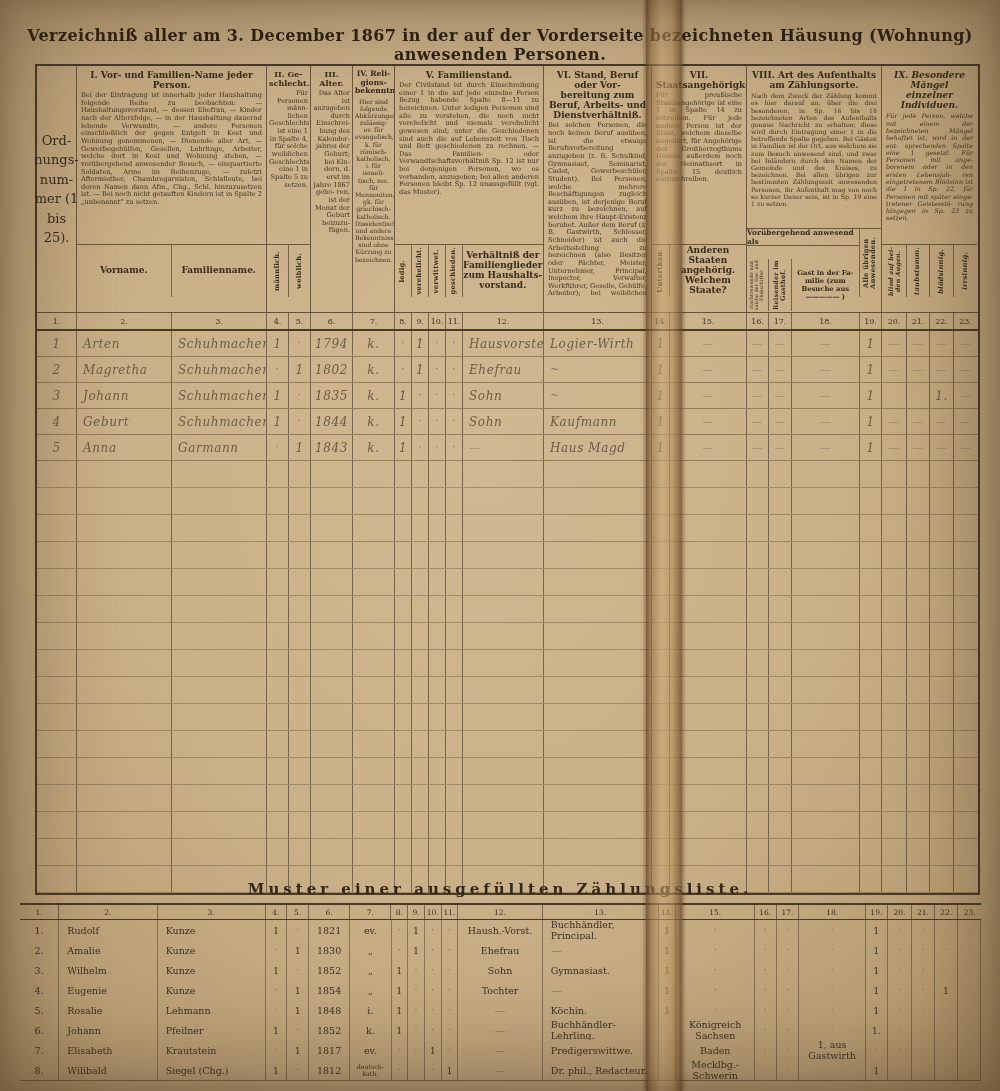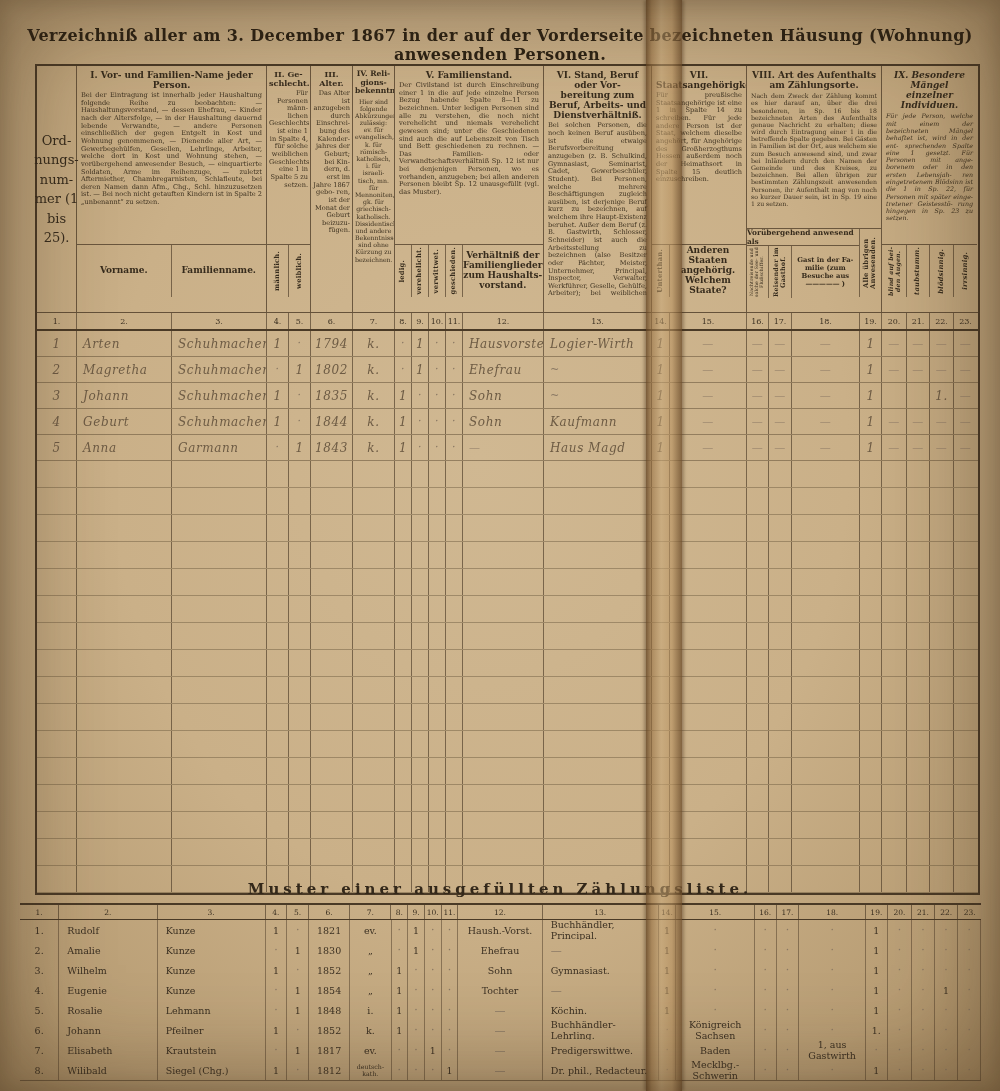--- a/index.html
+++ b/index.html
@@ -42,21 +42,21 @@
   .vert{writing-mode:vertical-rl;transform:rotate(180deg);font-size:6.8px;font-weight:bold;
     line-height:1.05;letter-spacing:.2px;}
   .vtiny{font-size:4.6px;font-weight:normal;}
   .smallhead{font-size:6.8px;font-weight:bold;line-height:1.2;padding:1px;}
   .ordcell{box-sizing:border-box;width:40px;border-right:1px solid rgba(75,58,38,.75);
     display:flex;align-items:center;justify-content:center;text-align:center;
     font-size:13px;line-height:1.5;padding:2px;}
   .bar{height:16px;border-bottom:1px solid rgba(75,58,38,.75);display:flex;align-items:center;
     justify-content:center;font-weight:bold;font-size:7.4px;}
   .v8wrap{display:flex;height:68px;}
-  .v8left{display:flex;flex-direction:column;box-sizing:border-box;border-right:1px solid rgba(75,58,38,.65);}
+  .v8left{display:flex;flex-direction:column;box-sizing:border-box;border-right:1px solid rgba(75,58,38,.65);gap:13px;}
   .v8cells{display:flex;height:52px;}
   .v8cells .cell:last-child{border-right:none;}
   .numrow{height:16px;border-top:1px solid rgba(75,58,38,.8);border-bottom:2px solid #4a3a26;}
   .numrow .cell{font-size:8px;color:#3a2f20;}
 
   
   .row{border-bottom:1px solid rgba(90,72,48,.5);}
   .row.filled{height:25px;}
   .row.empty{height:26px;border-bottom:1px solid rgba(95,78,52,.42);}
   .row .cell{font-size:12px;}

